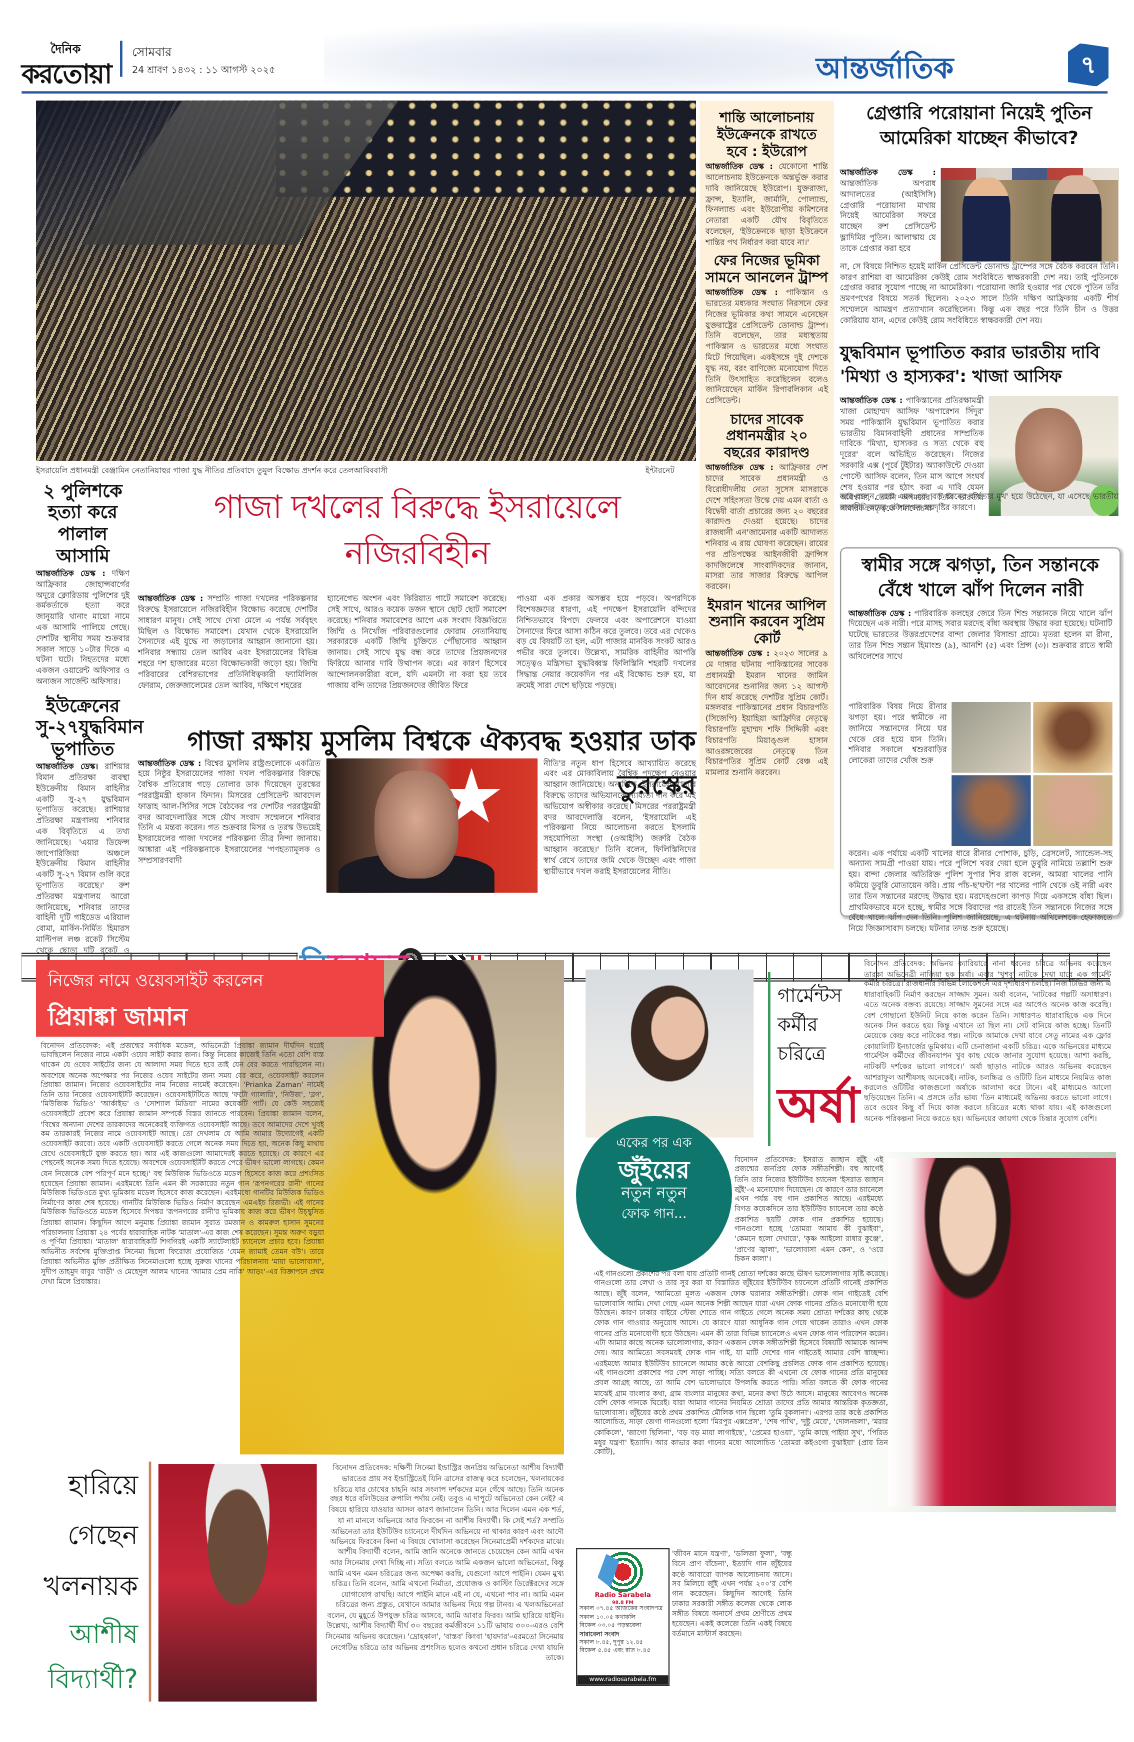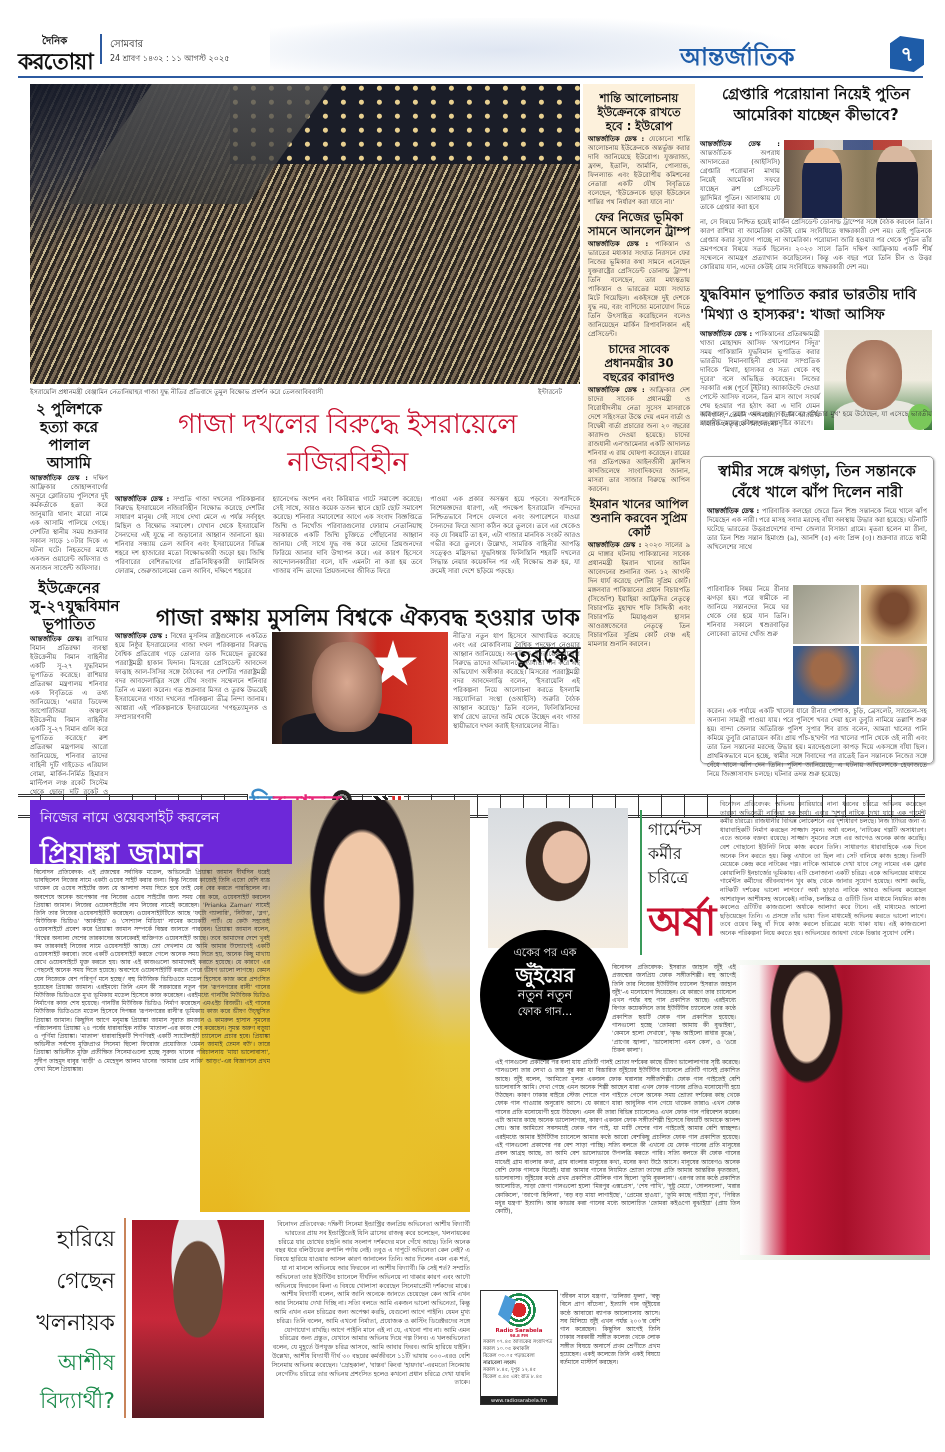--- a/index.html
+++ b/index.html
@@ -83,39 +83,39 @@
   .film.left { left: 18px; width: 230px; }
   .film.right { left: 340px; width: 585px; }
   .binodon-title { left: 250px; top: 784px; font-size: 28px; font-weight: bold; font-family: "DejaVu Sans", sans-serif; }
   .binodon-title .c1 { color: #3a8ac8; }
   .binodon-title .c2 { color: #e8287a; }
   .reel { position: absolute; width: 20px; height: 20px; border-radius: 50%; background: radial-gradient(circle,#fff 0 2px,#333 2px 4px,#888 4px 6px,#222 6px); }
   .clap { position: absolute; width: 16px; height: 16px; background: repeating-linear-gradient(45deg,#222 0 3px,#fff 3px 6px); }
   .popcorn { position: absolute; width: 12px; height: 20px; background: repeating-linear-gradient(90deg,#d8282a 0 3px,#fff 3px 6px); clip-path: polygon(0 20%,100% 20%,85% 100%,15% 100%); }
 
   
-  .priyanka-head { left: 30px; top: 800px; width: 262px; height: 64px; background: #6d28d9; padding: 6px 10px; }
+  .priyanka-head { left: 30px; top: 800px; width: 290px; height: 64px; background: #ef4444; padding: 6px 10px; }
   .priyanka-sub { font-size: 14px; color: #fff; font-family: "DejaVu Sans", sans-serif; }
-  .priyanka-name { font-size: 28px; color: #fff; font-weight: bold; font-family: "DejaVu Sans", sans-serif; margin-top: 2px; }
+  .priyanka-name { font-size: 20px; color: #fff; font-weight: bold; font-family: "DejaVu Sans", sans-serif; margin-top: 2px; }
   .priyanka-photo { left: 200px; top: 800px; width: 270px; height: 412px; background:
       radial-gradient(ellipse at 60% 25%, #f0c8a8 0 16%, transparent 17%),
       radial-gradient(ellipse at 60% 22%, #1a1418 0 22%, transparent 23%),
       radial-gradient(ellipse at 50% 75%, #e8c02a 0 35%, transparent 60%),
       linear-gradient(180deg, #b8a890 0%, #d8c8a8 40%, #e8c838 60%, #e8b820 100%); }
   .priyanka-text { left: 34px; top: 868px; width: 236px; }
 
   
   .orsha-photo { left: 488px; top: 808px; width: 140px; height: 140px; background: radial-gradient(ellipse at 55% 35%, #e8c0a8 0 20%, transparent 21%), radial-gradient(ellipse at 50% 38%, #3a2a22 0 32%, transparent 33%), linear-gradient(180deg,#d8dce0 0%,#e8e8e8 55%,#f4ece0 100%); }
   .orsha-rule { left: 640px; top: 810px; width: 2px; height: 145px; background: #3a9a5a; }
   .orsha-hl { left: 648px; top: 818px; width: 70px; font-size: 16px; line-height: 24px; font-family: "DejaVu Sans", sans-serif; color: #111; }
   .orsha-name { left: 648px; top: 890px; font-size: 40px; color: #c8102e; font-family: "DejaVu Sans", sans-serif; font-weight: bold; }
   .orsha-text { left: 720px; top: 800px; width: 206px; }
 
   
-  .jui-circle { left: 480px; top: 930px; width: 130px; height: 130px; border-radius: 50%; background: #000000; color: #fff; text-align: center; padding-top: 14px; font-family: "DejaVu Sans", sans-serif; }
+  .jui-circle { left: 480px; top: 930px; width: 130px; height: 130px; border-radius: 50%; background: #0f766e; color: #fff; text-align: center; padding-top: 14px; font-family: "DejaVu Sans", sans-serif; }
   .jui-c1 { font-size: 11px; }
   .jui-c2 { font-size: 20px; font-weight: bold; line-height: 24px; }
   .jui-c3 { font-size: 13px; line-height: 16px; }
   .jui-c4 { font-size: 11px; }
   .jui-photo { left: 740px; top: 965px; width: 190px; height: 290px; background:
       radial-gradient(ellipse at 35% 18%, #f0d0b8 0 13%, transparent 14%),
       radial-gradient(ellipse at 35% 16%, #2a1a18 0 20%, transparent 21%),
       linear-gradient(90deg, #fff 0%, #f8f0f0 10%, #c8183a 25%, #a8102a 55%, #d8385a 100%); }
   .jui-bg { left: 610px; top: 960px; width: 320px; height: 300px; background: linear-gradient(90deg,#fff 0%,#eef4ea 40%,#6a9a5a 80%,#3a6a3a 100%); opacity: .35; }
   .jui-text1 { left: 612px; top: 963px; width: 124px; }
@@ -194,21 +194,21 @@
 <aside id="right-sidebar" class="abs">
   <article>
     <h3 class="rs-hl">শান্তি আলোচনায় ইউক্রেনকে রাখতে হবে : ইউরোপ</h3>
     <p class="body-text"><b>আন্তর্জাতিক ডেস্ক :</b> <span>যেকোনো শান্তি আলোচনায় ইউক্রেনকে অন্তর্ভুক্ত করার দাবি জানিয়েছে ইউরোপ। যুক্তরাজ্য, ফ্রান্স, ইতালি, জার্মানি, পোল্যান্ড, ফিনল্যান্ড এবং ইউরোপীয় কমিশনের নেতারা একটি যৌথ বিবৃতিতে বলেছেন, 'ইউক্রেনকে ছাড়া ইউক্রেনে শান্তির পথ নির্ধারণ করা যাবে না।'</span></p>
   </article>
   <article>
     <h3 class="rs-hl">ফের নিজের ভূমিকা সামনে আনলেন ট্রাম্প</h3>
     <p class="body-text"><b>আন্তর্জাতিক ডেস্ক :</b> <span>পাকিস্তান ও ভারতের মধ্যকার সংঘাত নিরসনে ফের নিজের ভূমিকার কথা সামনে এনেছেন যুক্তরাষ্ট্রের প্রেসিডেন্ট ডোনাল্ড ট্রাম্প। তিনি বলেছেন, তার মধ্যস্থতায় পাকিস্তান ও ভারতের মধ্যে সংঘাত মিটে গিয়েছিল। একইসঙ্গে দুই দেশকে যুদ্ধ নয়, বরং বাণিজ্যে মনোযোগ দিতে তিনি উৎসাহিত করেছিলেন বলেও জানিয়েছেন মার্কিন রিপাবলিকান এই প্রেসিডেন্ট।</span></p>
   </article>
   <article>
-    <h3 class="rs-hl">চাদের সাবেক প্রধানমন্ত্রীর 30 বছরের কারাদণ্ড</h3>
+    <h3 class="rs-hl">চাদের সাবেক প্রধানমন্ত্রীর ২০ বছরের কারাদণ্ড</h3>
     <p class="body-text"><b>আন্তর্জাতিক ডেস্ক :</b> <span>আফ্রিকার দেশ চাদের সাবেক প্রধানমন্ত্রী ও বিরোধীদলীয় নেতা সুসেস মাসরাকে দেশে সহিংসতা উস্কে দেয় এমন বার্তা ও বিদ্বেষী বার্তা প্রচারের জন্য ২০ বছরের কারাদণ্ড দেওয়া হয়েছে। চাদের রাজধানী এন'জামেনার একটি আদালত শনিবার এ রায় ঘোষণা করেছেন। রায়ের পর প্রতিপক্ষের আইনজীবী ফ্রান্সিস কাদজিলেম্বে সাংবাদিকদের জানান, মাসরা তার সাজার বিরুদ্ধে আপিল করবেন।</span></p>
   </article>
   <article>
     <h3 class="rs-hl">ইমরান খানের আপিল শুনানি করবেন সুপ্রিম কোর্ট</h3>
     <p class="body-text"><b>আন্তর্জাতিক ডেস্ক :</b> <span>২০২৩ সালের ৯ মে দাঙ্গার ঘটনায় পাকিস্তানের সাবেক প্রধানমন্ত্রী ইমরান খানের জামিন আবেদনের শুনানির জন্য ১২ আগস্ট দিন ধার্য করেছে দেশটির সুপ্রিম কোর্ট। মঙ্গলবার পাকিস্তানের প্রধান বিচারপতি (সিজেপি) ইয়াহিয়া আফ্রিদির নেতৃত্বে বিচারপতি মুহাম্মদ শফি সিদ্দিকী এবং বিচারপতি মিয়াঙ্গুল হাসান আওরঙ্গজেবের নেতৃত্বে তিন বিচারপতির সুপ্রিম কোর্ট বেঞ্চ এই মামলার শুনানি করবেন।</span></p>
   </article>
 </aside>
 
 <h2 class="abs putin-hl">গ্রেপ্তারি পরোয়ানা নিয়েই পুতিন আমেরিকা যাচ্ছেন কীভাবে?</h2>
 <p class="abs body-text putin-text1"><b>আন্তর্জাতিক ডেস্ক :</b> <span>আন্তর্জাতিক অপরাধ আদালতের (আইসিসি) গ্রেপ্তারি পরোয়ানা মাথায় নিয়েই আমেরিকা সফরে যাচ্ছেন রুশ প্রেসিডেন্ট ভ্লাদিমির পুতিন। আলাস্কায় যে তাকে গ্রেপ্তার করা হবে</span></p>

